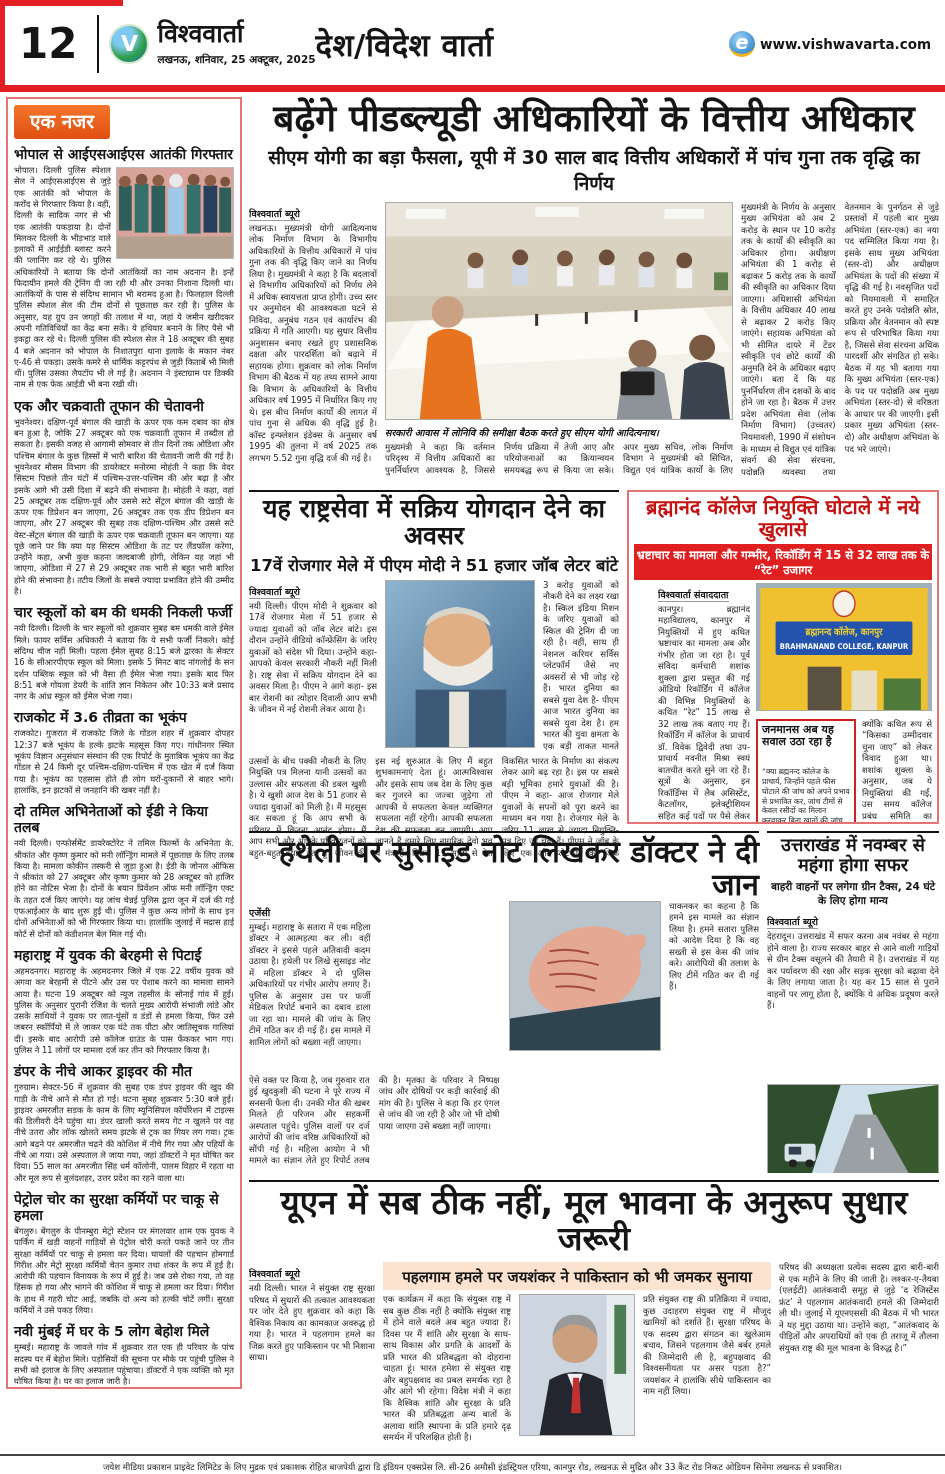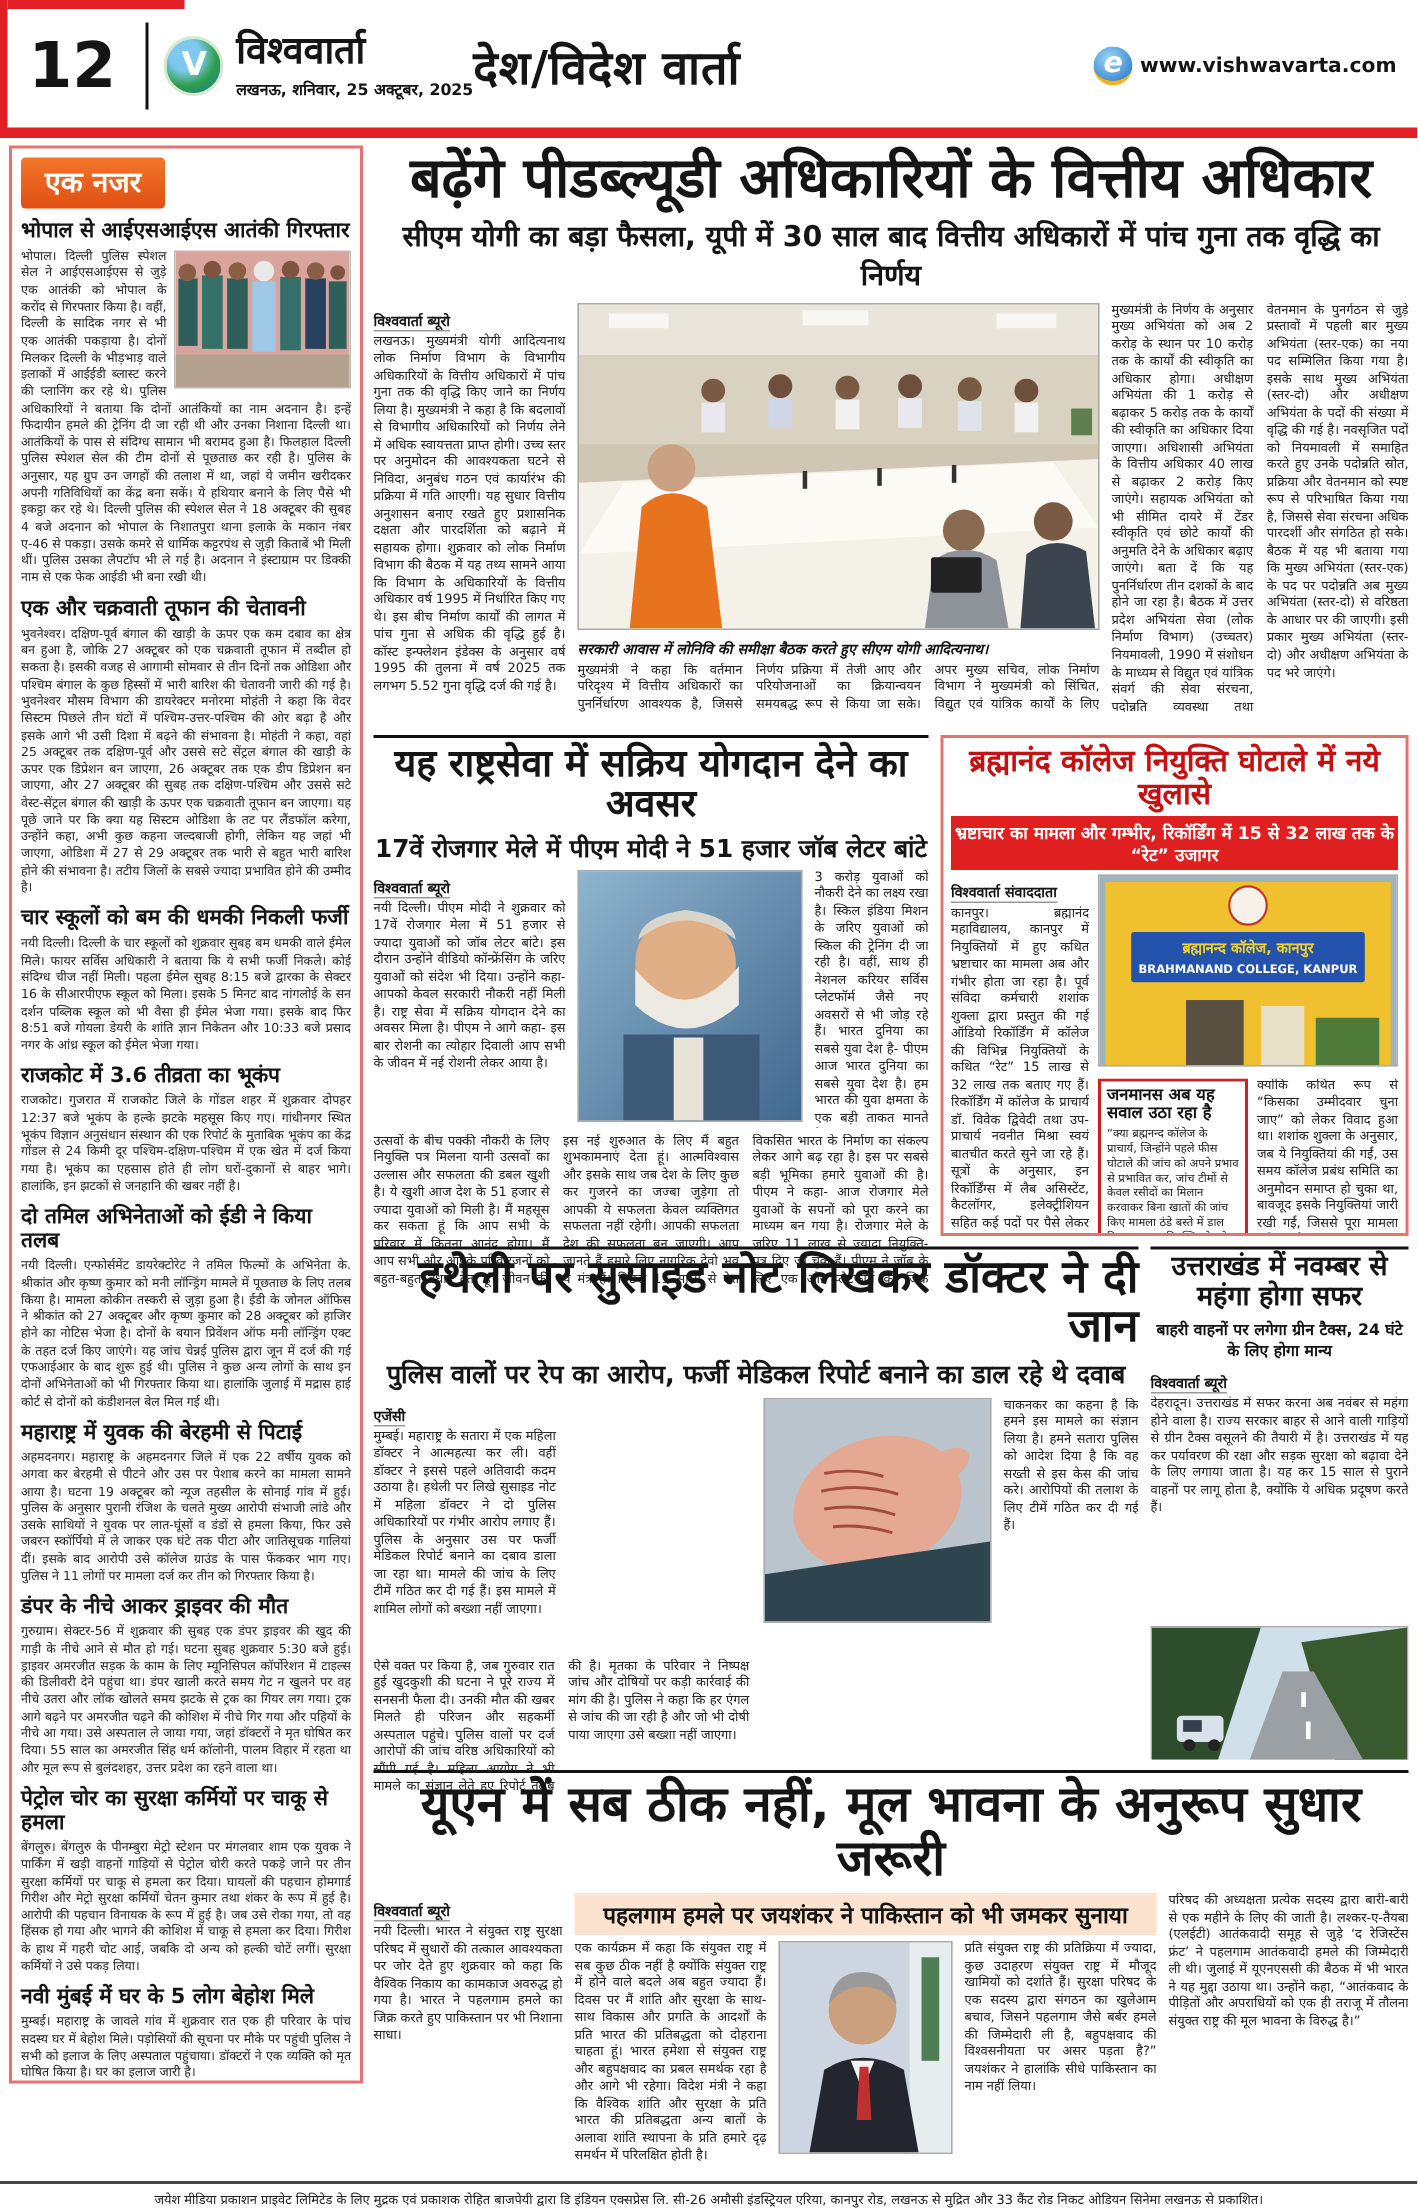--- a/index.html
+++ b/index.html
@@ -65,26 +65,26 @@
   .roz-c1{flex:0 0 128px;overflow:hidden;}
   .roz-photo{flex:0 0 150px;height:168px;}
   .roz-c2{flex:1;overflow:hidden;}
   .roz-bottom{height:112px;overflow:hidden;margin-top:4px;}
 
   .brahm{flex:0 0 312px;border:2px solid #e57373;padding:4px 5px;overflow:hidden;background:#fff;}
   .brahm-head{color:#c41212;font-size:20px;font-weight:bold;text-align:center;line-height:1.1;}
   .brahm-band{background:#e02020;color:#fff;font-size:11.5px;font-weight:bold;text-align:center;
               padding:3px 2px;margin:4px 0 3px;}
   .brahm-row{display:flex;gap:6px;}
-  .brahm-left{flex:0 0 92px;overflow:hidden;height:238px;}
+  .brahm-left{flex:0 0 92px;overflow:hidden;height:238px;margin-left:24px;}
   .brahm-right{flex:1;min-width:0;}
   .college-photo{height:128px;}
   .brahm-low{display:flex;gap:6px;margin-top:4px;height:106px;overflow:hidden;}
   .quotebox{flex:0 0 100px;border:2px solid #cc2222;padding:3px 4px;overflow:hidden;}
-  .quote-title{font-size:11px;font-weight:bold;line-height:1.15;margin-bottom:2px;}
+  .quote-title{font-size:11px;font-weight:bold;line-height:1.15;margin-bottom:18px;}
   .quote-txt{font-size:7.6px;line-height:1.3;color:#222;}
   .brahm-low-txt{flex:1;overflow:hidden;}
 
   
   .band3{display:flex;gap:8px;margin-top:7px;height:342px;}
   .doctor{flex:1;min-width:0;border-top:2px solid #111;padding-top:2px;}
   .doc-head{font-size:30px;font-weight:bold;text-align:right;line-height:1.1;}
   .doc-sub{font-size:17px;font-weight:bold;text-align:center;margin:3px 0 5px;}
   .doc-row{display:flex;gap:8px;height:170px;overflow:hidden;}
   .doc-left{flex:0 0 252px;overflow:hidden;}
@@ -315,21 +315,20 @@
               </div>
               
             </div>
           </div>
         </article>
       </div>
 
       <div class="band3">
         <article class="doctor">
           <h2 class="doc-head">हथेली पर सुसाइड नोट लिखकर डॉक्टर ने दी जान</h2>
-          <div class="doc-sub">पुलिस वालों पर रेप का आरोप, फर्जी मेडिकल रिपोर्ट बनाने का डाल रहे थे दवाब</div>
           <div class="doc-row">
             <div class="doc-left">
               <div class="byline">एजेंसी</div>
               <div class="body-txt cols2" style="height:150px;">मुम्बई। महाराष्ट्र के सतारा में एक महिला डॉक्टर ने आत्महत्या कर ली। वहीं डॉक्टर ने इससे पहले अतिवादी कदम उठाया है। हथेली पर लिखे सुसाइड नोट में महिला डॉक्टर ने दो पुलिस अधिकारियों पर गंभीर आरोप लगाए हैं। पुलिस के अनुसार उस पर फर्जी मेडिकल रिपोर्ट बनाने का दबाव डाला जा रहा था। मामले की जांच के लिए टीमें गठित कर दी गई हैं। इस मामले में शामिल लोगों को बख्शा नहीं जाएगा।</div>
             </div>
             <svg class="doc-photo photo-frame" viewBox="0 0 152 150" preserveAspectRatio="none">
               <rect width="152" height="150" fill="#b9c4cc"></rect>
               <ellipse cx="76" cy="70" rx="58" ry="44" fill="#e5a893" transform="rotate(-18 76 70)"></ellipse>
               <ellipse cx="120" cy="46" rx="20" ry="10" fill="#e5a893" transform="rotate(-30 120 46)"></ellipse>
               <path d="M40 50 q20 -4 40 2 M38 62 q26 -6 52 2 M40 74 q24 -4 48 4 M46 86 q20 -2 40 4" stroke="#93332c" stroke-width="2" fill="none" opacity=".8"></path>

